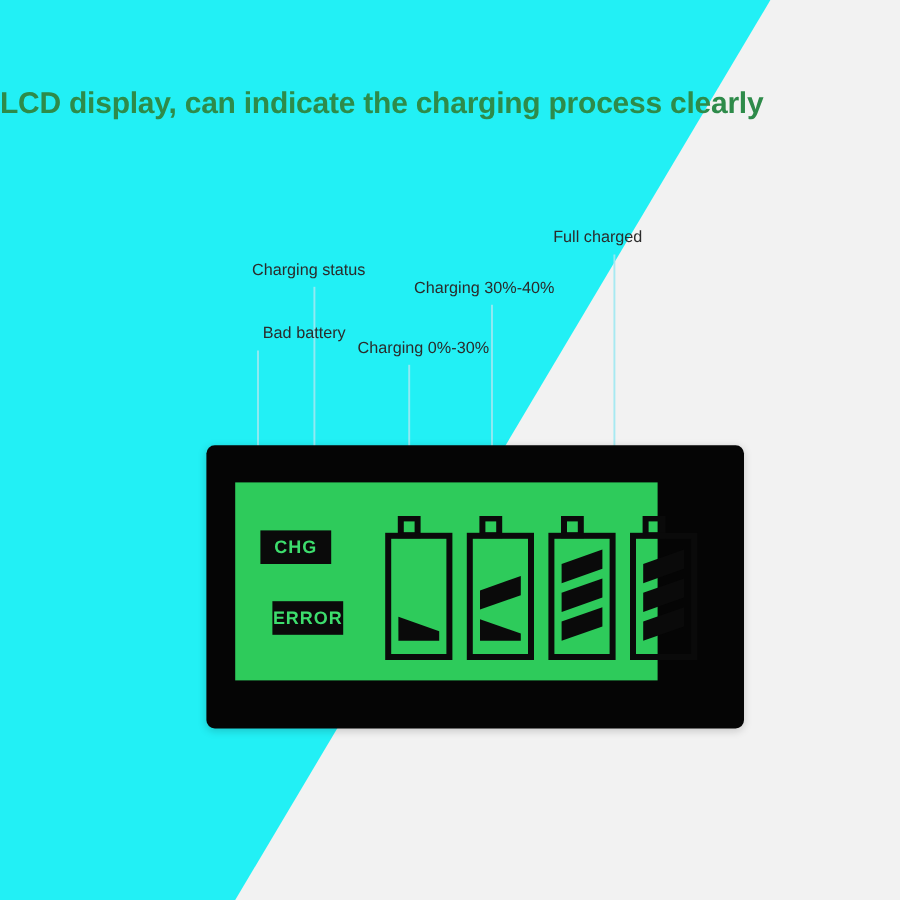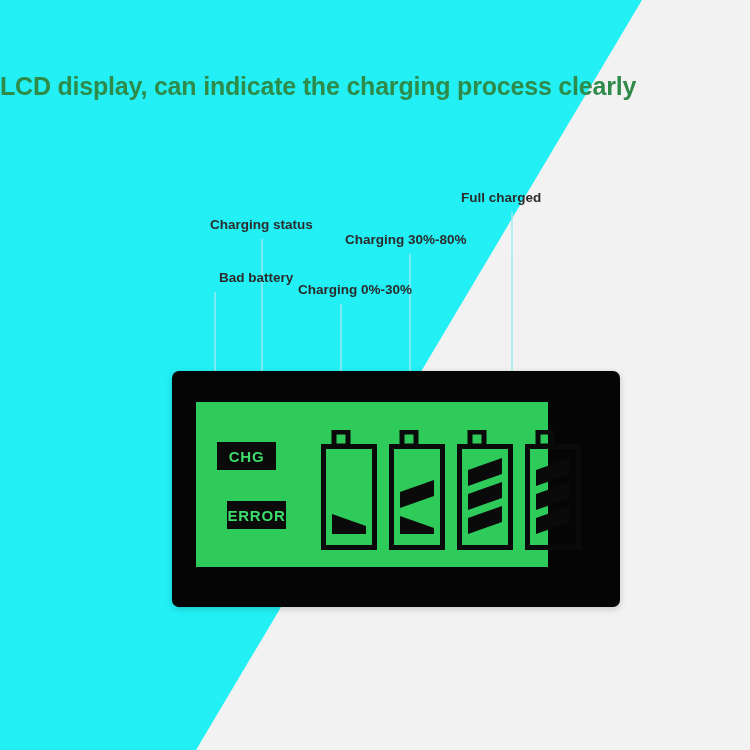--- a/index.html
+++ b/index.html
@@ -35,21 +35,21 @@
     font-weight: bold;
     letter-spacing: -0.2px;
     color: #2e8b4a;
     font-family: "Liberation Sans", sans-serif;
     white-space: nowrap;
   }
   
   .callout-label {
     position: absolute;
     font-size: 13.5px;
-    font-weight: bold;
+    font-weight: normal;
     color: #2b2b2b;
     white-space: nowrap;
     font-family: "Liberation Sans", sans-serif;
   }
   
   #leaders {
     position: absolute;
     left: 0; top: 0;
     width: 750px;
     height: 750px;
@@ -132,21 +132,21 @@
       <ellipse cx="410" cy="428" rx="5.5" ry="7"></ellipse>
       <ellipse cx="478" cy="427" rx="5.5" ry="7"></ellipse>
       <ellipse cx="512" cy="427" rx="5.5" ry="7"></ellipse>
       <ellipse cx="546" cy="427" rx="5.5" ry="7"></ellipse>
     </g>
   </svg>
 
   <div class="callout-label" style="left:175px; top:270px;padding-left:44px;">Bad battery</div>
   <div class="callout-label" style="left:210px; top:217px;">Charging status</div>
   <div class="callout-label" style="left:298px; top:282px;">Charging 0%-30%</div>
-  <div class="callout-label" style="left:345px; top:232px;">Charging 30%-80%</div>
+  <div class="callout-label" style="left:345px; top:232px;">Charging 30%-40%</div>
   <div class="callout-label" style="left:461px; top:190px;">Full charged</div>
 
   <div id="device">
     <div id="screen">
 
       <div class="status-box" id="chg-box">CHG</div>
       <div class="status-box" id="error-box">ERROR</div>
 
       <div class="battery" id="bat-1">
         <svg width="58" height="122" viewBox="0 0 58 122">

